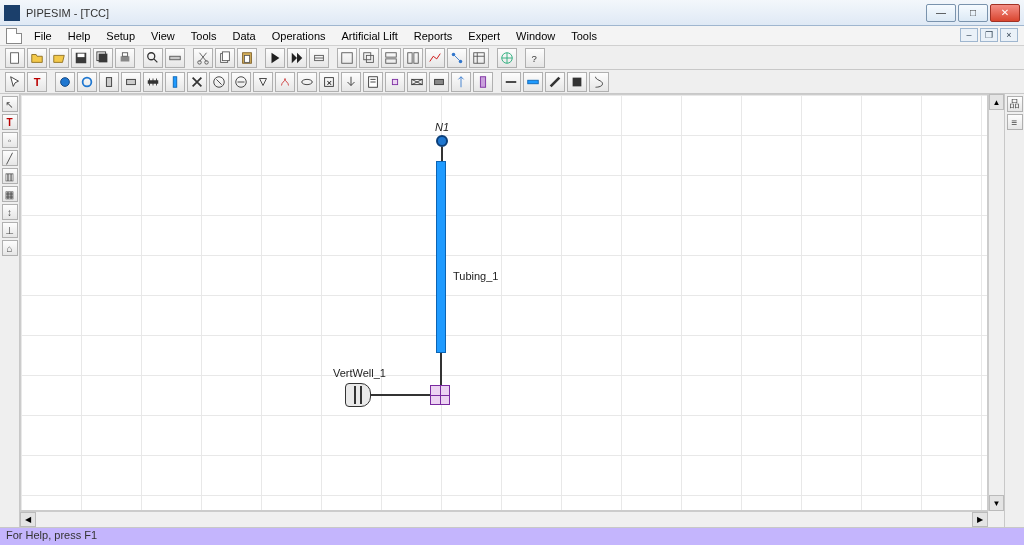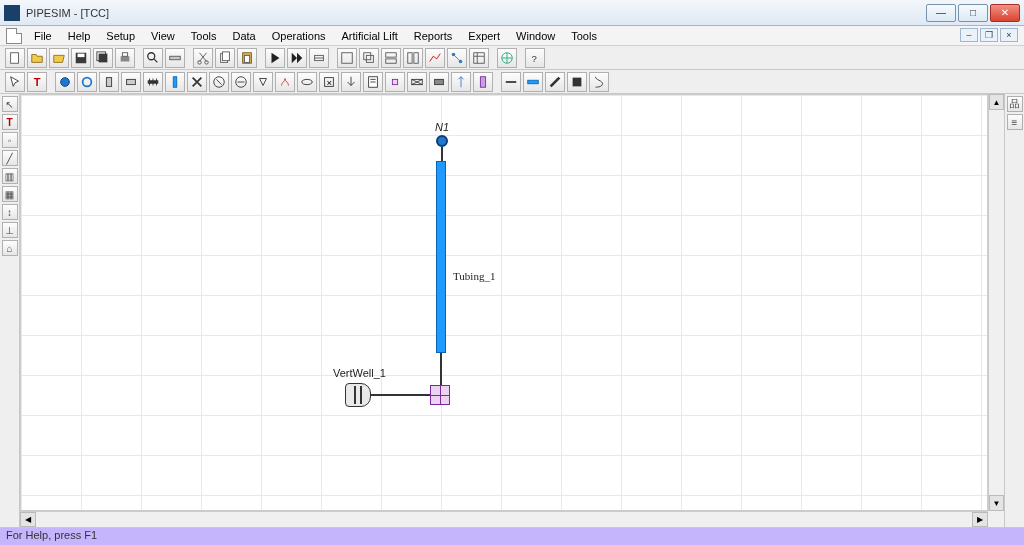--- a/index.html
+++ b/index.html
@@ -392,21 +392,21 @@
     <div class="vbtn">⊥</div>
     <div class="vbtn">⌂</div>
   </div>
 
   <div class="canvas-wrap">
     <div class="canvas">
       <span class="lbl" style="left:414px;top:26px;font-style:italic;">N1</span>
       <div class="node-n1-dot"></div>
       <div class="node-n1-line"></div>
       <div class="tubing"></div>
-      <span class="lbl" style="left:432px;top:175px;font-family:Liberation Serif, serif;">Tubing_1</span>
+      <span class="lbl" style="left:432px;top:175px;">Tubing_1</span>
       <div class="tubing-line"></div>
       <div class="junc"></div>
       <div class="conn"></div>
       <span class="lbl" style="left:312px;top:272px;">VertWell_1</span>
       <div class="vw">
           <div class="vw-inner"></div>
         </div>
     </div>
     <div class="vscroll">
       <div class="up">▲</div>

